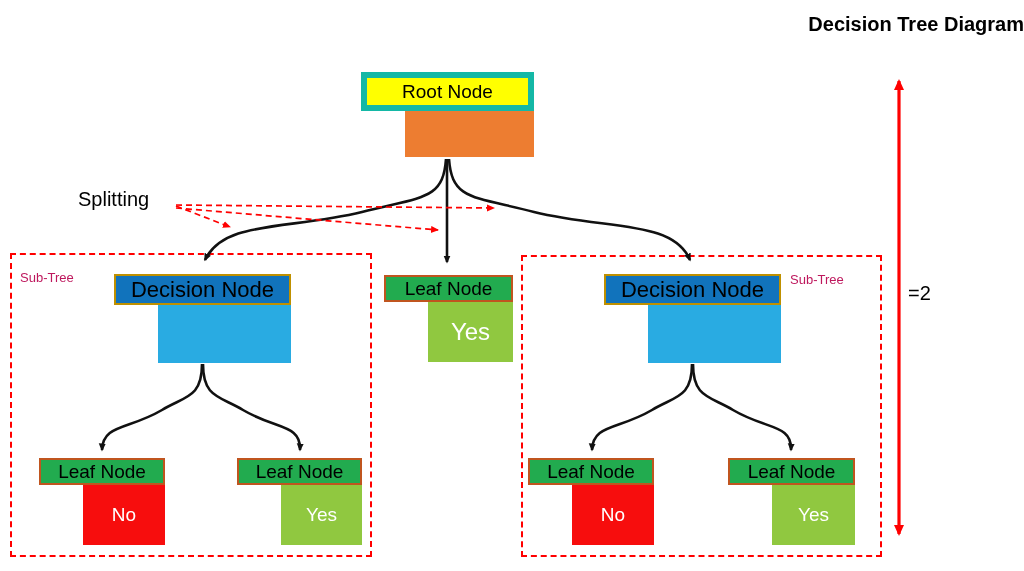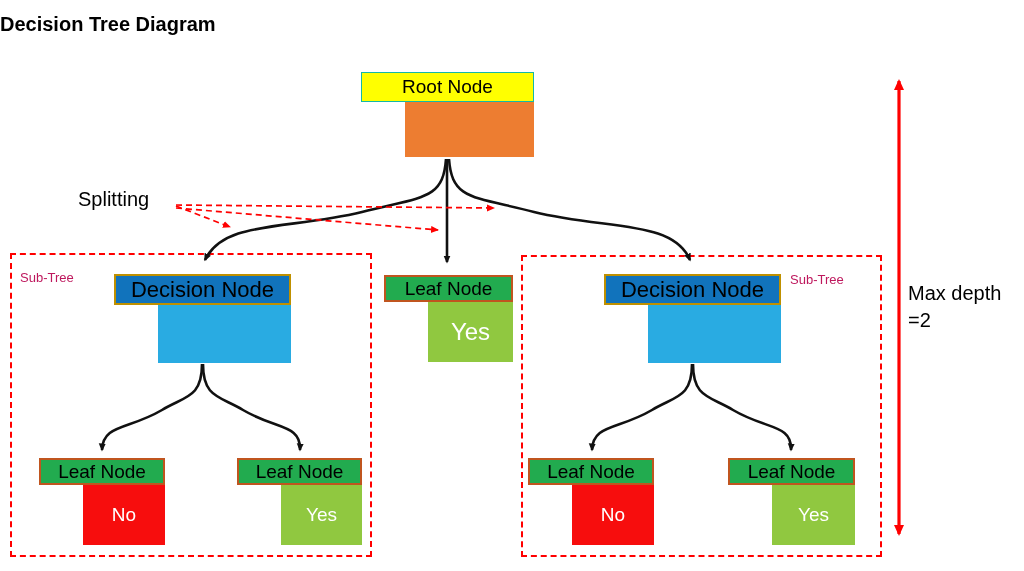--- a/index.html
+++ b/index.html
@@ -12,21 +12,21 @@
     width: 1024px;
     height: 571px;
     background: #ffffff;
     overflow: hidden;
   }
   .title {
     position: absolute;
     top: 13px;
     left: 0;
     width: 100%;
-    text-align: left;
+    text-align: right;
     font-size: 20px;
     font-weight: bold;
     color: #000000;
   }
   svg.connectors {
     position: absolute;
     top: 0; left: 0;
     width: 1024px; height: 571px;
     pointer-events: none;
   }
@@ -75,21 +75,21 @@
     flex: 1;
     display: flex;
     align-items: center;
     justify-content: center;
     color: #ffffff;
     font-size: 19px;
     box-sizing: border-box;
     margin-left: 44px;
   }
   
-  .h-yellow { background: #ffff00; border: 1px solid #14b8a6; height: 30px; }
+  .h-yellow { background: #ffff00; border: 6px solid #14b8a6; height: 39px; }
   .b-orange { background: #ed7d31; }
   .h-blue   { background: #1173bc; border: 2px solid #bf9000; height: 31px; font-size: 22px; }
   .b-lightblue { background: #29abe2; }
   .h-green  { background: #22ab4f; border: 2px solid #c0551f; height: 27px; }
   .b-lightgreen { background: #90c840; }
   .b-red    { background: #f70d0d; }
   .node.root        { left: 361px; top: 72px;  width: 173px; height: 85px; }
   .node.dec-left    { left: 114px; top: 274px; width: 177px; height: 89px; }
   .node.dec-right   { left: 604px; top: 274px; width: 177px; height: 89px; }
   .node.leaf-mid    { left: 384px; top: 275px; width: 129px; height: 87px; }
@@ -176,17 +176,16 @@
 
   <div class="node leaf-r-yes">
     <div class="node-header h-green">Leaf Node</div>
     <div class="node-body b-lightgreen">Yes</div>
   </div>
 
   <div class="splitting-label">Splitting</div>
   <div class="subtree-label left">Sub-Tree</div>
   <div class="subtree-label right">Sub-Tree</div>
   <div class="maxdepth-label">
-    <div>Max depth</div>
     <div>=2</div>
   </div>
 
 </div>
 
 </body></html>

